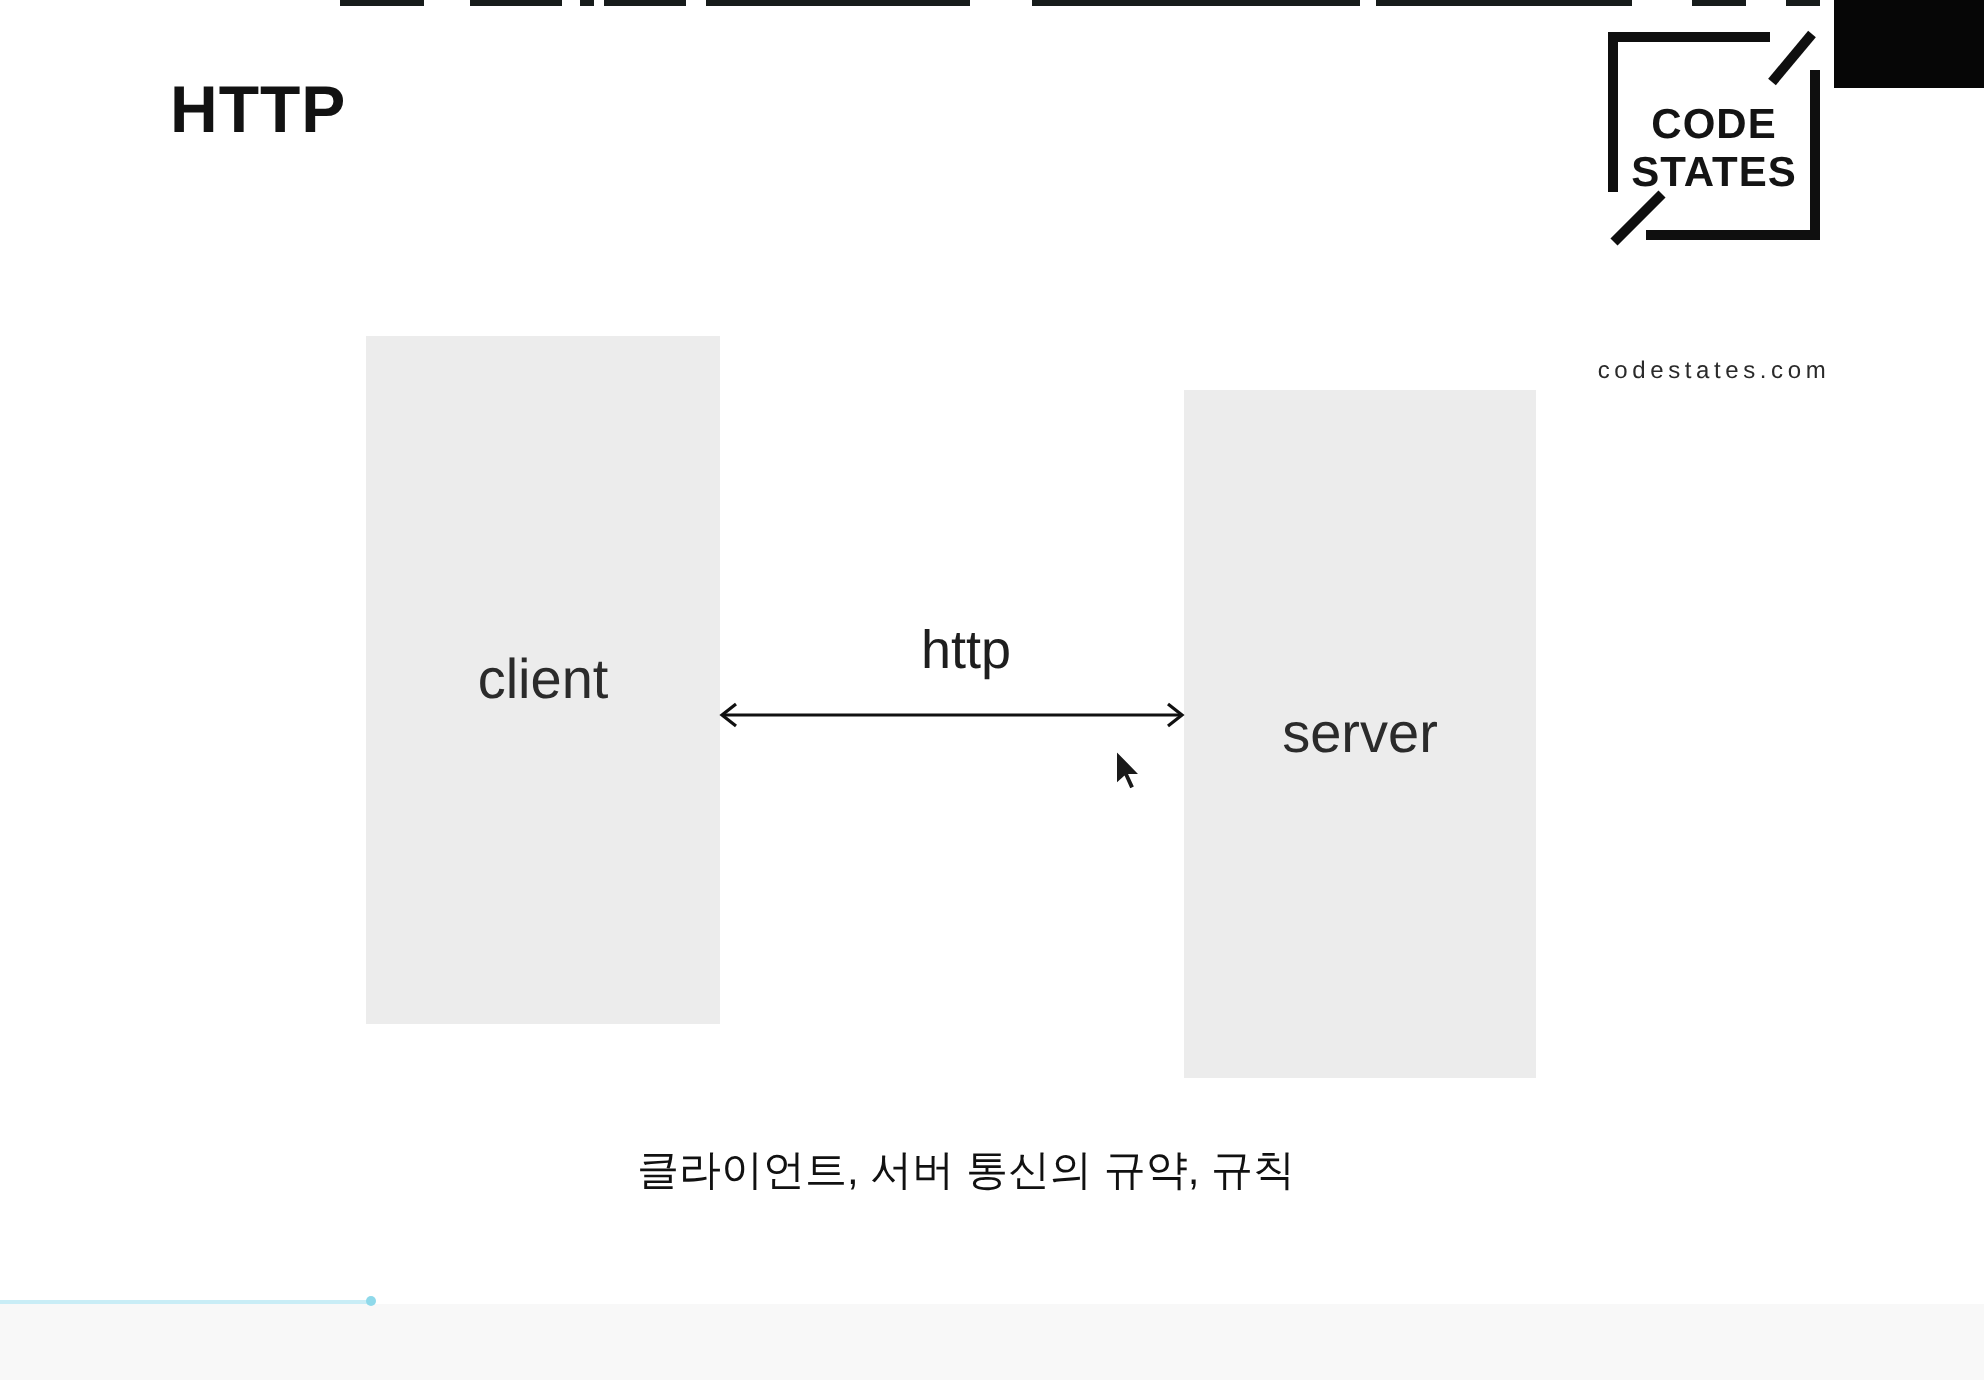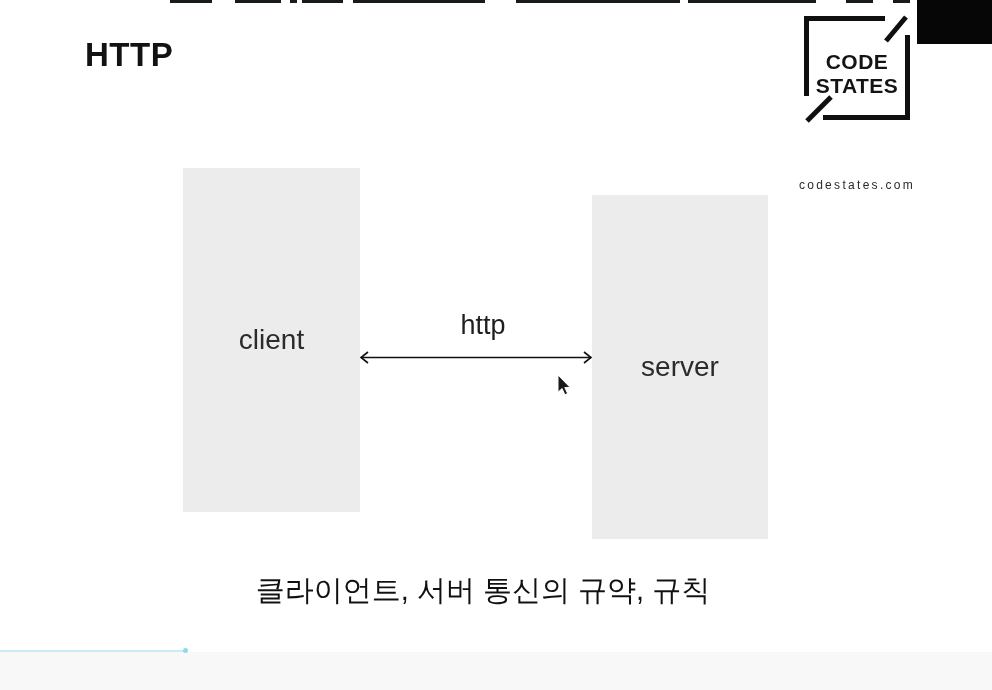--- a/index.html
+++ b/index.html
@@ -46,21 +46,21 @@
   .link-label {
     position: absolute; left: 483px; top: 308px; transform: translateX(-50%);
     font-size: 27px; color: #1e1e1e; line-height: 34px;
   }
   
   .cursor { position: absolute; left: 557px; top: 374px; }
   
   .caption {
     position: absolute; left: 483px; top: 571px; transform: translateX(-50%);
     white-space: nowrap;
-    font-size: 29px; font-weight: 500; color: #111111;
+    font-size: 21px; font-weight: 500; color: #111111;
   }
   
   .player-bottom {
     position: absolute; left: 0; top: 652px; width: 992px; height: 38px;
     background: #f8f8f8;
   }
   .progress-track {
     position: absolute; left: 0; top: 650px; width: 992px; height: 2px;
     background: transparent;
   }

